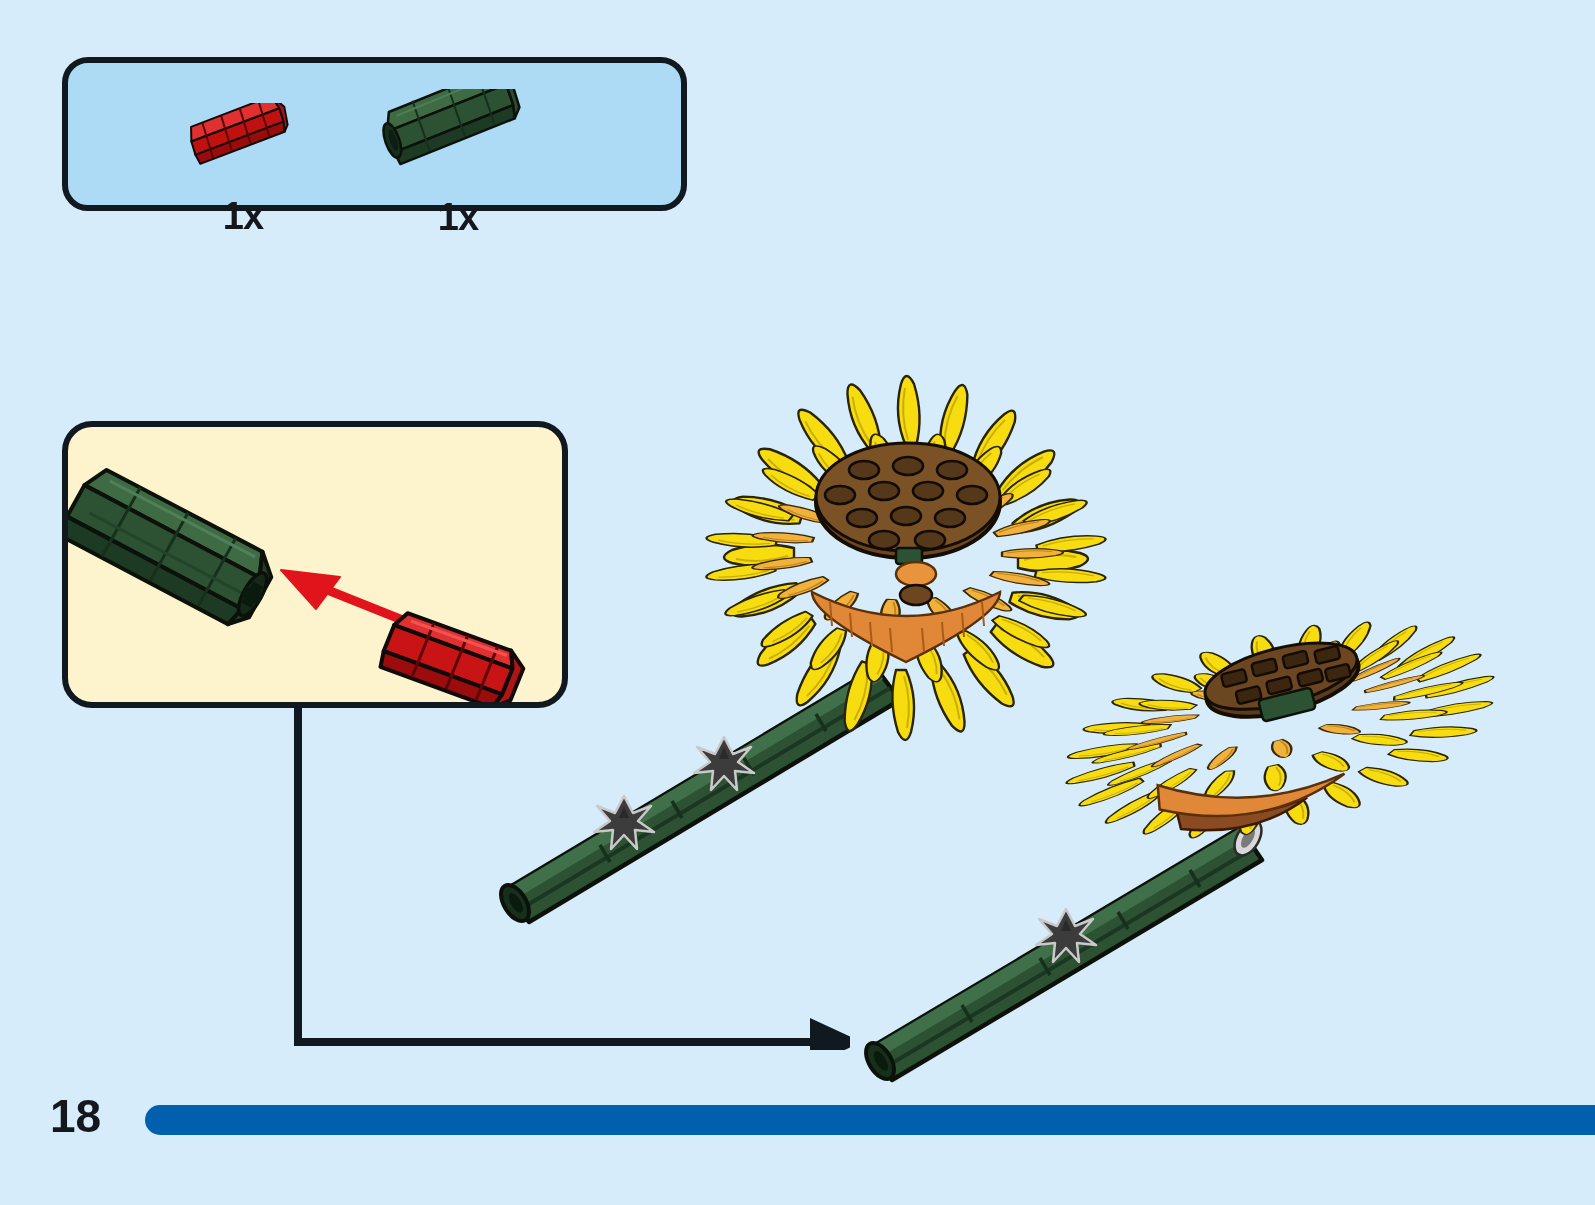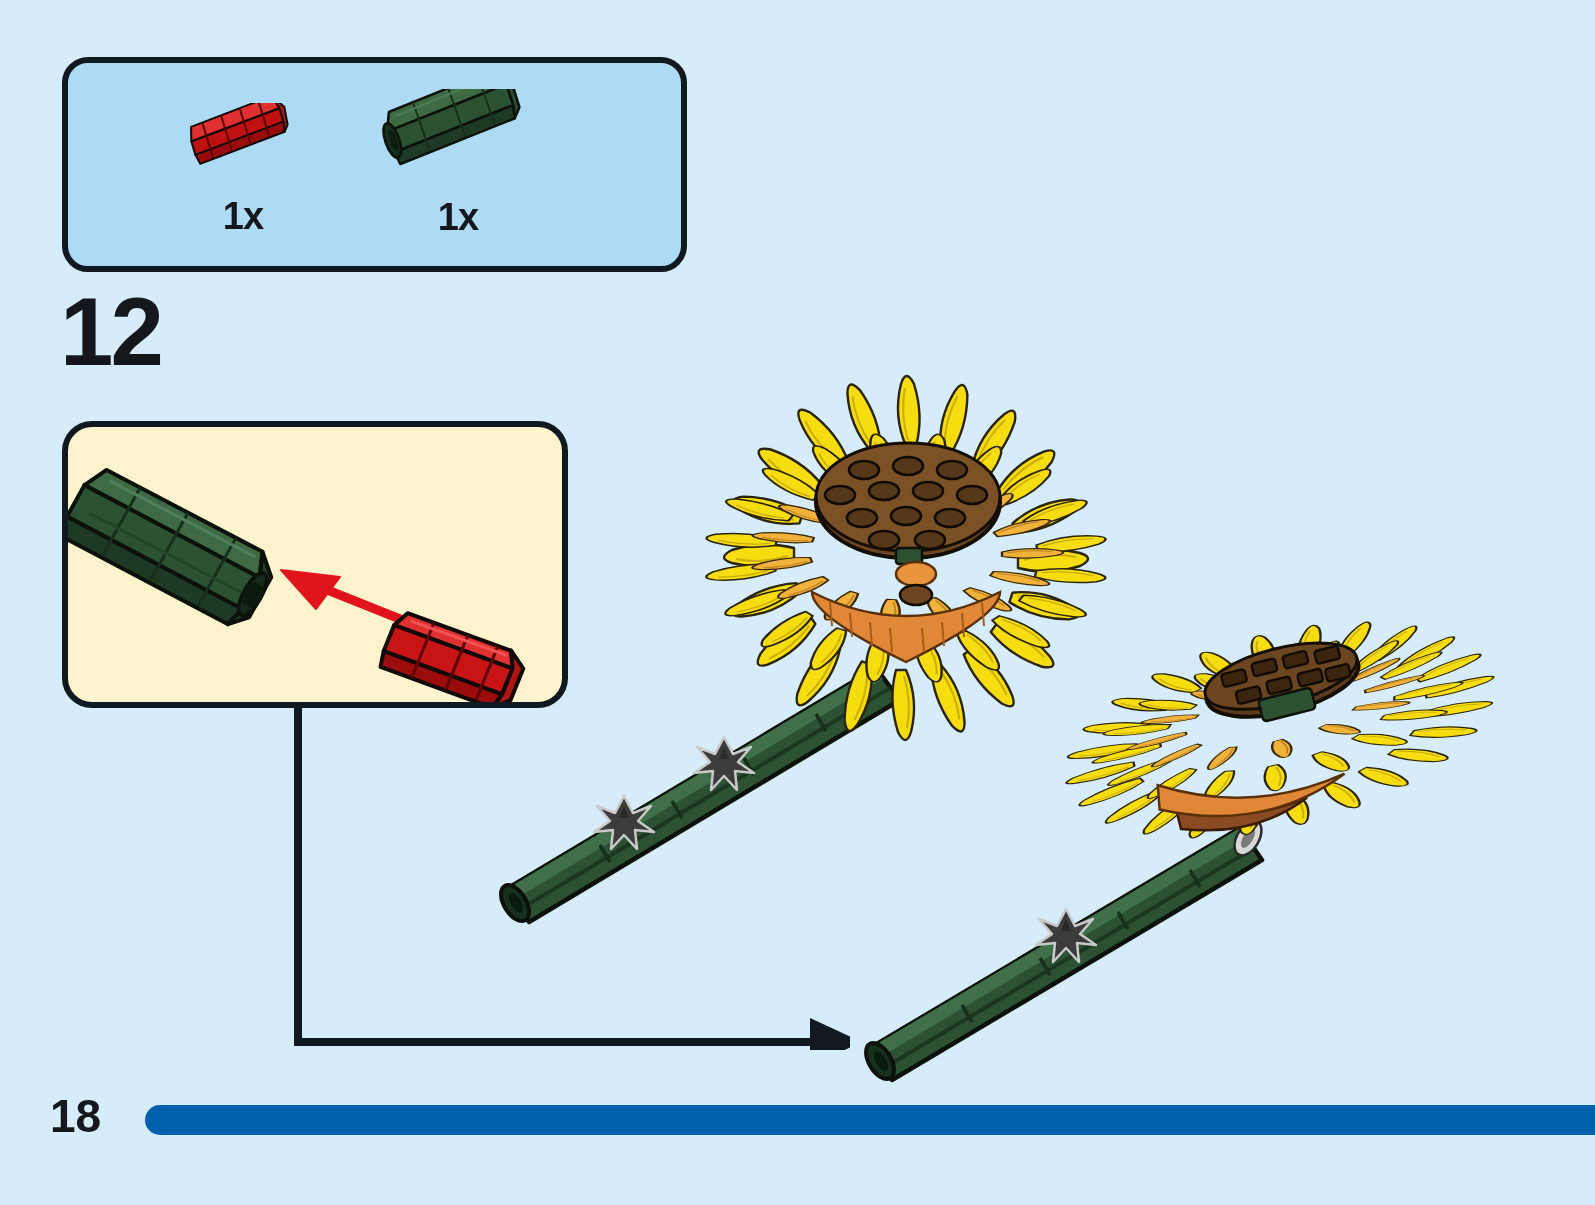--- a/index.html
+++ b/index.html
@@ -21,21 +21,21 @@
     height: 1205px;
     background: #d6ecfb;
   }
 
   
   .parts-bin {
     position: absolute;
     left: 62px;
     top: 57px;
     width: 625px;
-    height: 215px;
+    height: 154px;
     background: #addbf6;
     border: 6px solid #101820;
     border-radius: 26px;
     box-sizing: border-box;
   }
   .part-slot {
     position: absolute;
     text-align: center;
   }
   .part-count {
@@ -153,21 +153,20 @@
           <ellipse cx="9" cy="36" rx="3.5" ry="11" fill="#0d1d11"></ellipse>
 
           <path d="M128,2 L134,20 L134,42 L131,55 L139,46 L140,16 Z" fill="#2a4d31" stroke="#0c1209" stroke-width="2.5" stroke-linejoin="round"></path>
         </g>
       </svg>
       <div class="part-count">1x</div>
     </div>
 
   </div>
 
-  <div class="step-number">12</div>
 
   <div class="callout-box">
     <svg width="494" height="275" viewBox="0 0 494 275">
 
       <g transform="translate(24,28) rotate(29)">
         <path d="M8,30 L20,6 L196,2 L206,26 Z" fill="#3e6b44" stroke="#0c1209" stroke-width="4" stroke-linejoin="round"></path>
         <path d="M8,30 L206,26 L206,62 L8,66 Z" fill="#2c5233" stroke="#0c1209" stroke-width="4" stroke-linejoin="round"></path>
         <path d="M8,66 L206,62 L201,82 L11,86 Z" fill="#1d3a24" stroke="#0c1209" stroke-width="4" stroke-linejoin="round"></path>
         <line x1="58" y1="5" x2="58" y2="84" stroke="#16301c" stroke-width="3"></line>
         <line x1="112" y1="4" x2="112" y2="82" stroke="#16301c" stroke-width="3"></line>

